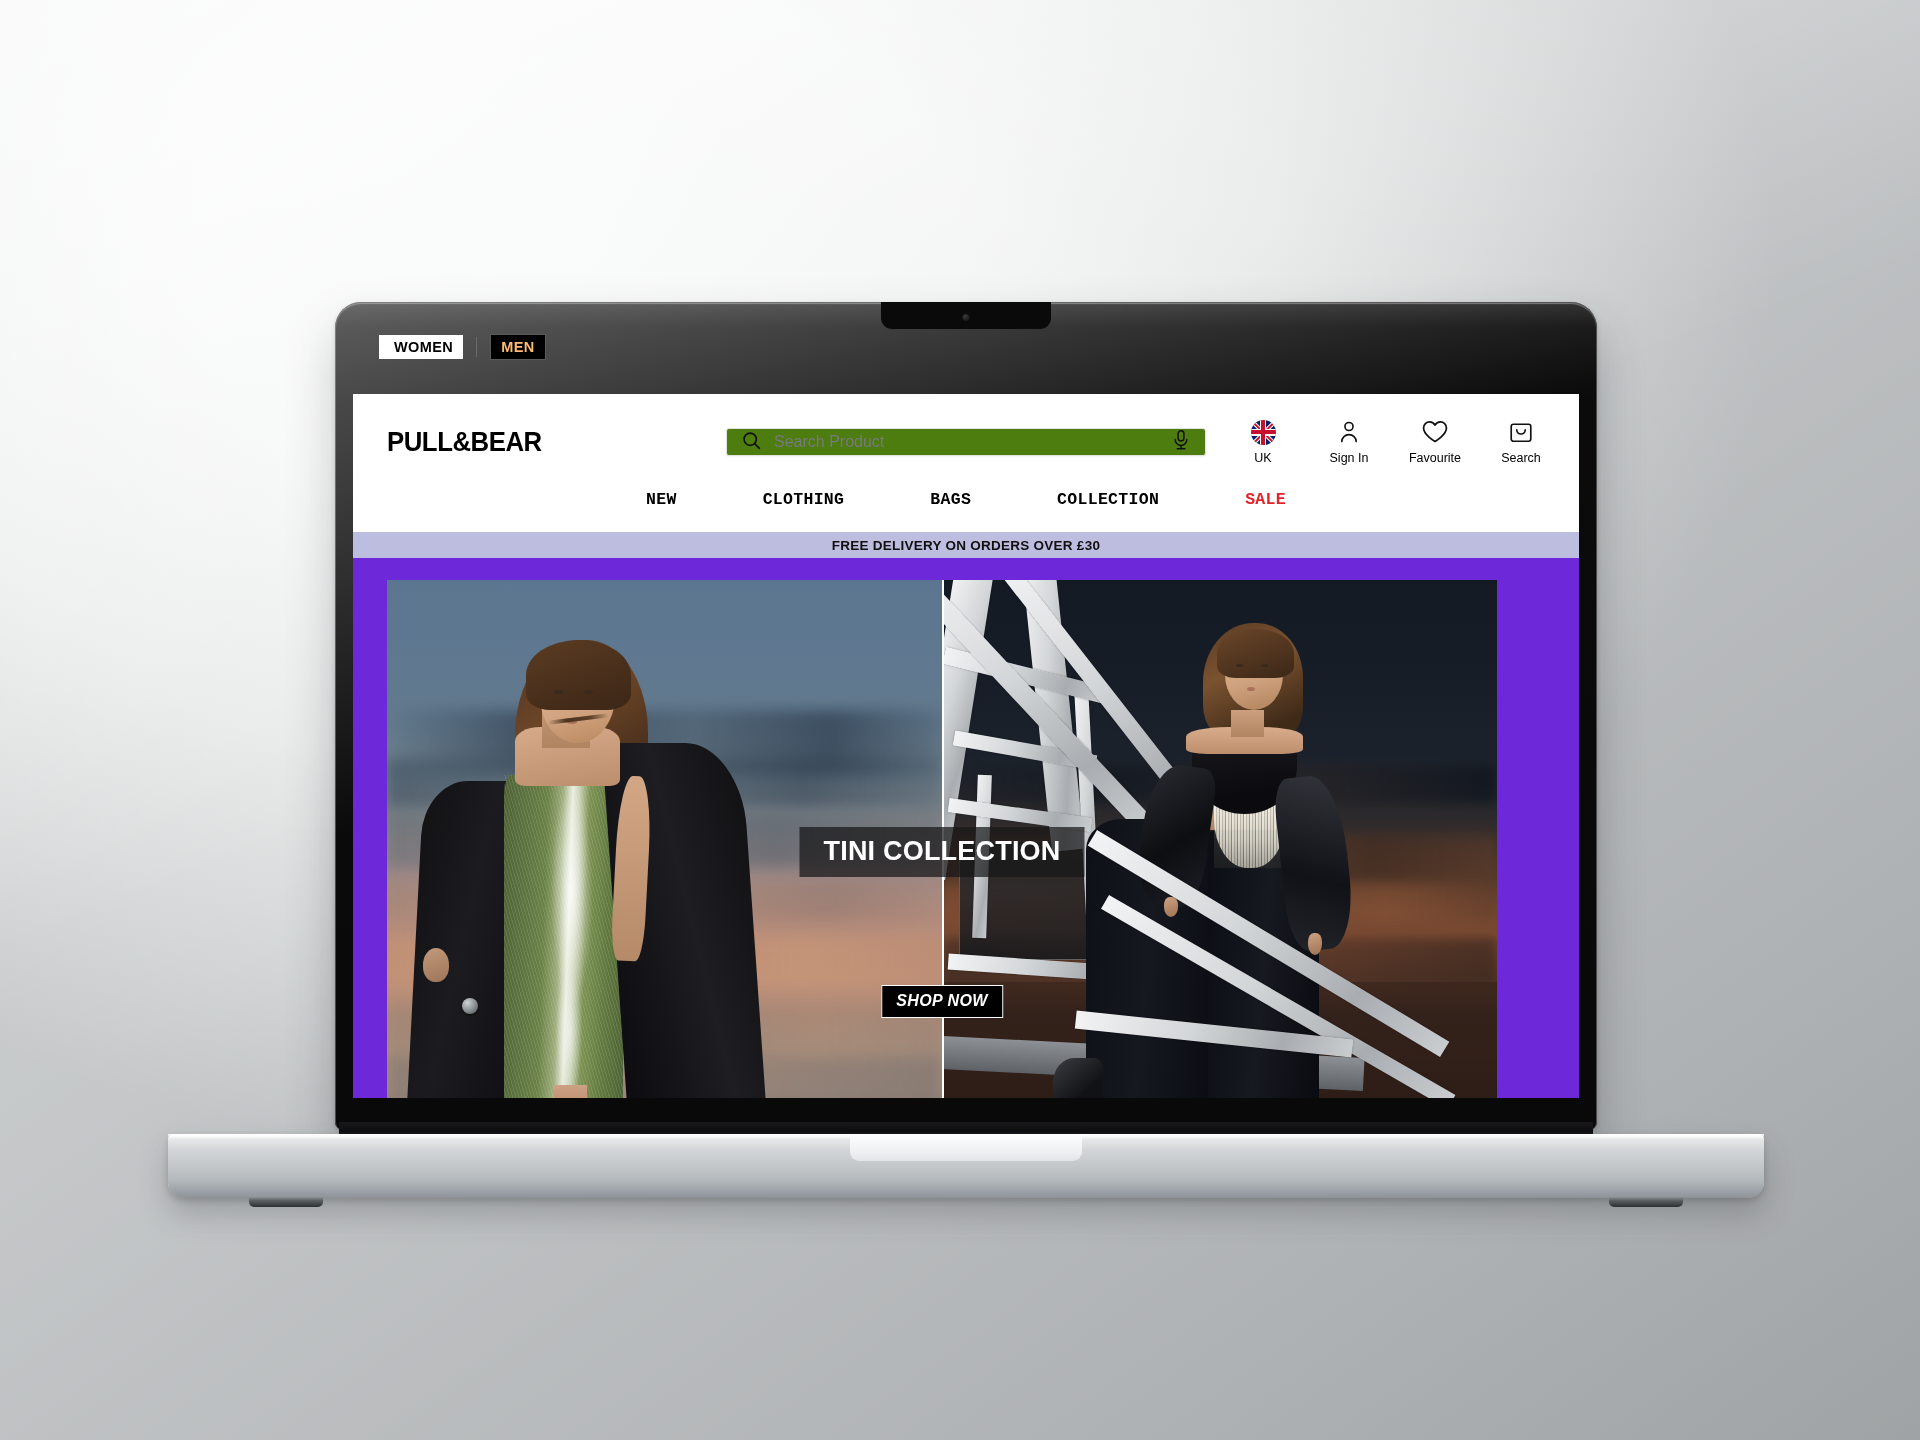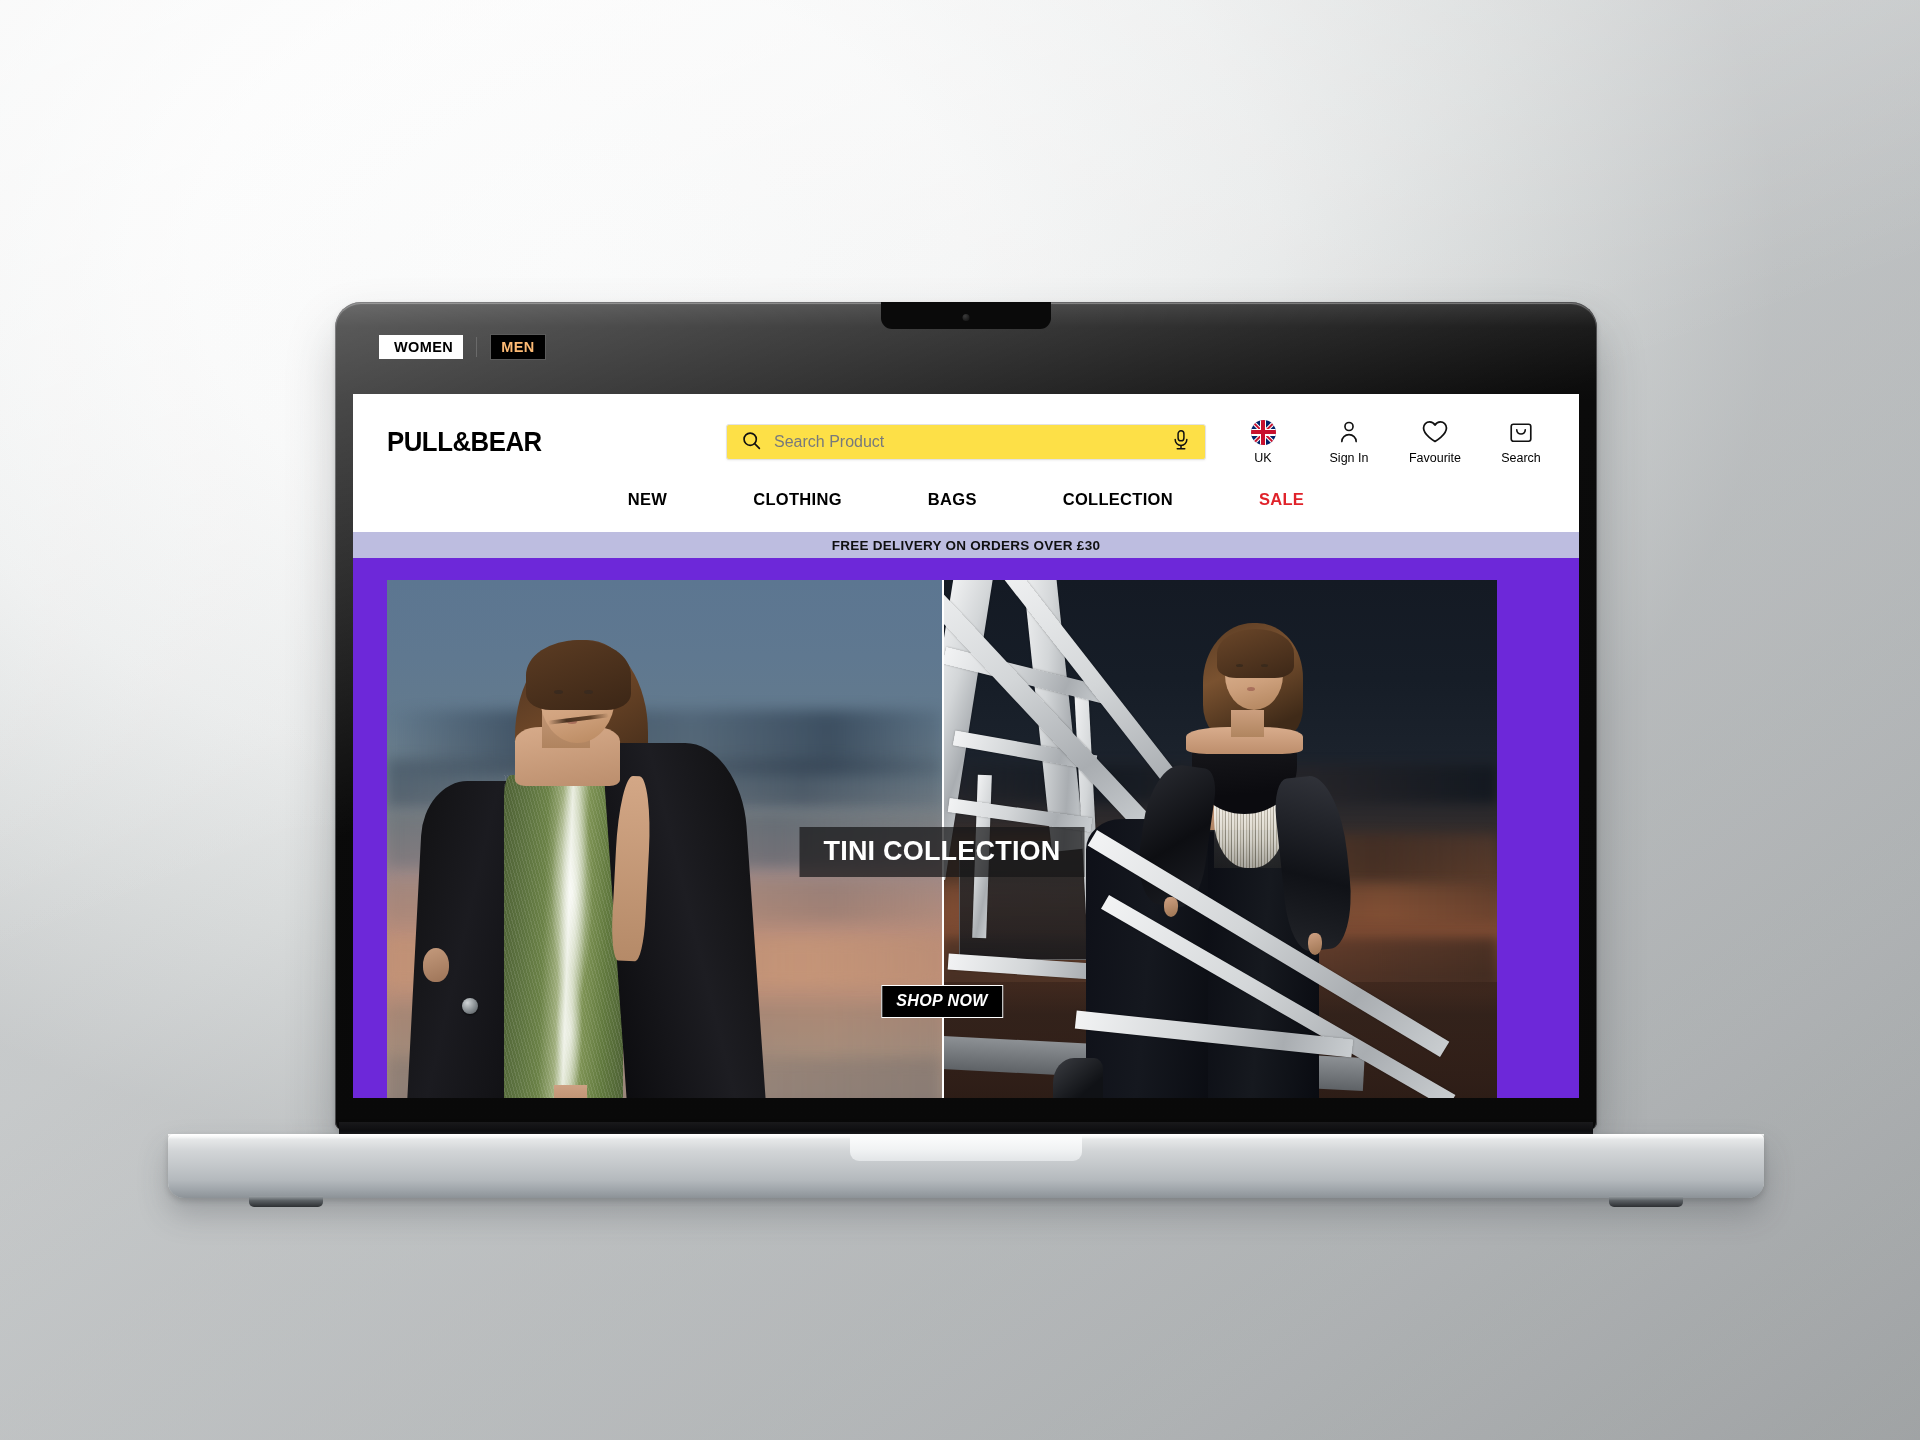--- a/index.html
+++ b/index.html
@@ -136,22 +136,22 @@
 
   .search-wrap {
     position: absolute;
     left: 50%;
     transform: translateX(-50%);
     width: 480px;
   }
   .search-box {
     display: flex;
     align-items: center;
-    height: 36px;
-    background: #fde047;
+    height: 28px;
+    background: #4d7c0f;
     border: 1.3px solid #e3e3e3;
     border-radius: 3px;
     box-shadow: 0 1px 2px rgba(0,0,0,0.05);
     padding: 0 14px;
     gap: 12px;
   }
   .search-input {
     flex: 1;
     border: none;
     outline: none;
@@ -204,21 +204,21 @@
 
   
   .main-nav {
     height: 42px;
     display: flex;
     justify-content: center;
     align-items: flex-start;
     gap: 0;
   }
   .nav-item {
-    font-family: Liberation Sans, sans-serif;
+    font-family: Liberation Mono, monospace;
     font-weight: 700;
     font-size: 16.5px;
     letter-spacing: 0.3px;
     color: #000;
     padding: 0 43px;
     cursor: pointer;
     white-space: nowrap;
   }
   .nav-item.sale { color: #e0222a; }
 

